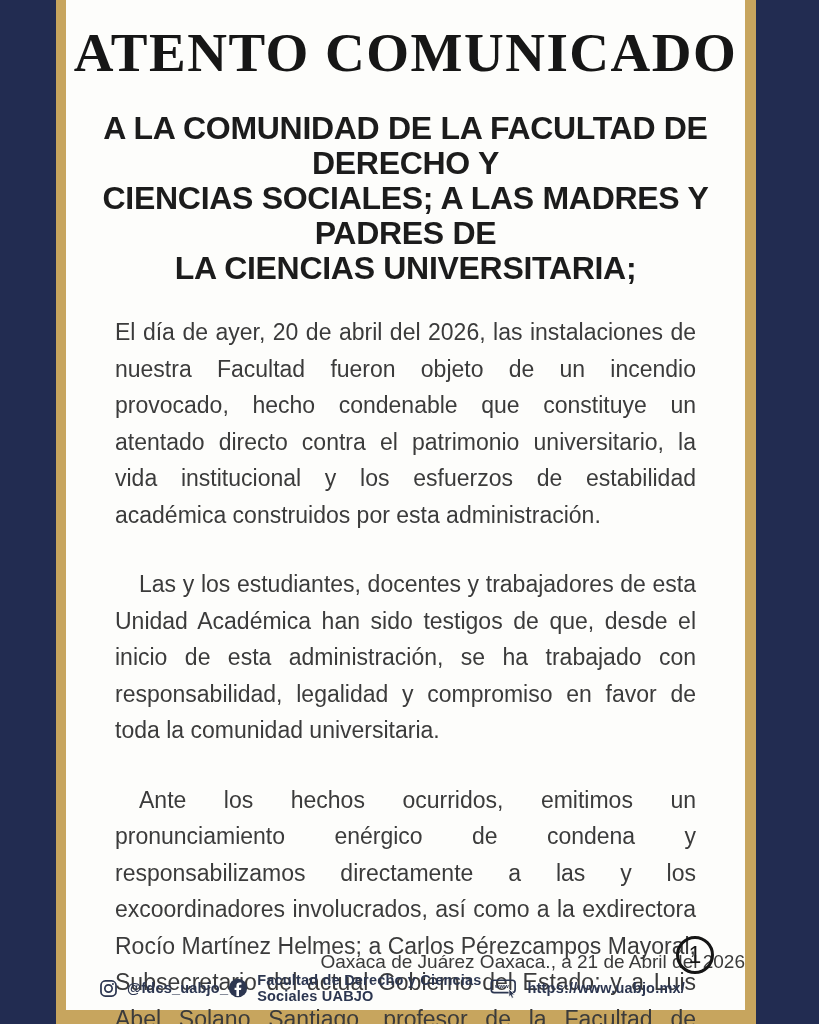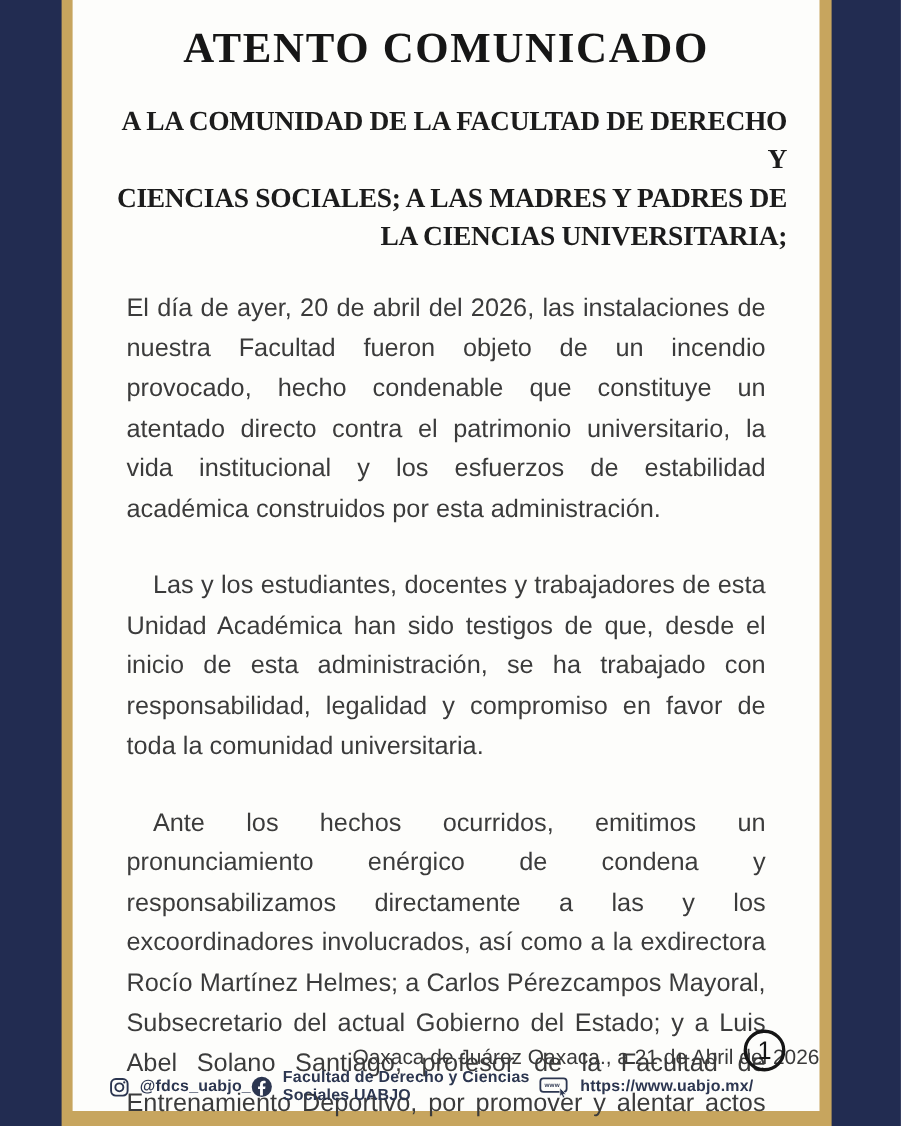--- a/index.html
+++ b/index.html
@@ -20,34 +20,33 @@
     position: absolute;
     left: 10px; right: 11px;
     top: 0; bottom: 14px;
     background: #fdfdfb;
   }
   .title {
     margin: 21px 0 0 0;
     text-align: center;
     font-family: "Liberation Serif", serif;
     font-weight: 600;
-    font-size: 39px;
+    font-size: 55px;
     letter-spacing: 1.5px;
     color: #161616;
   }
   .subtitle {
     margin: 27px auto 0 auto;
     width: 620px;
-    text-align: right;
+    text-align: center;
     font-weight: bold;
-    font-size: 25px;
+    font-size: 32px;
     line-height: 35px;
     letter-spacing: -0.3px;
     color: #1c1c1c;
-    font-family: Liberation Serif, serif;
   }
   .body-text {
     margin: 28px 34px 0 49px;
     font-size: 23px;
     line-height: 36.5px;
     color: #3b3b3b;
     text-align: justify;
   }
   .body-text p { margin: 0 15px 33px 0; }
   .body-text p.indent { text-indent: 24px; }

